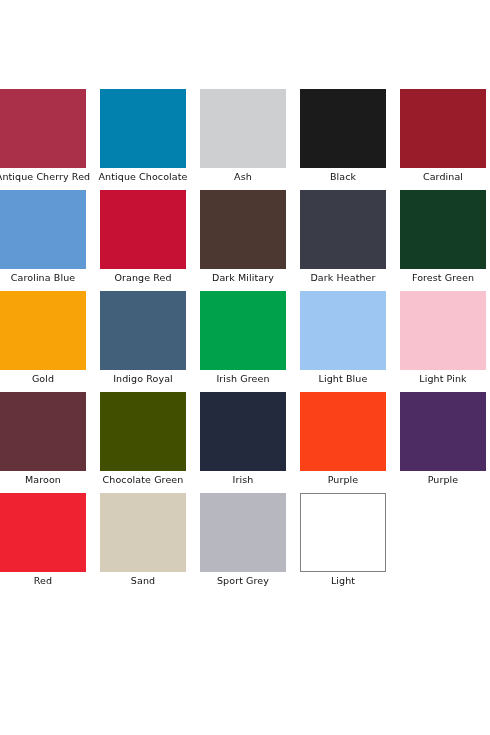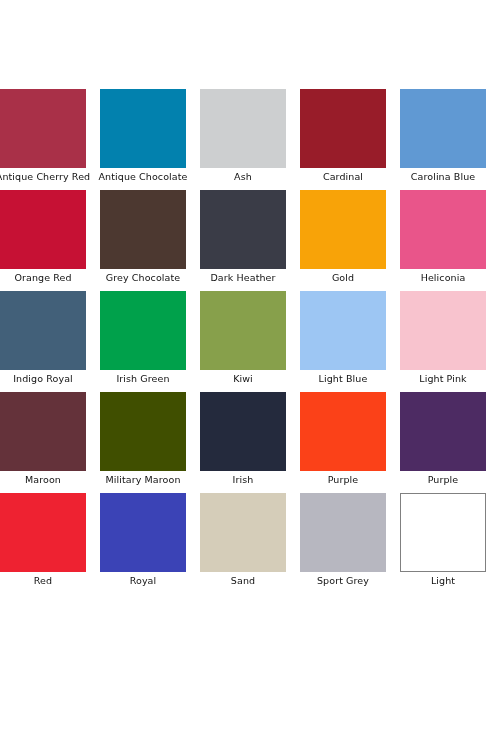--- a/index.html
+++ b/index.html
@@ -75,96 +75,92 @@
       </div>
       <div class="swatch-cell">
         <div class="swatch-chip" style="background-color: rgb(2, 129, 174);"></div>
         <div class="swatch-label">Antique Chocolate</div>
       </div>
       <div class="swatch-cell">
         <div class="swatch-chip" style="background-color: rgb(205, 207, 208);"></div>
         <div class="swatch-label">Ash</div>
       </div>
       <div class="swatch-cell">
+        <div class="swatch-chip" style="background-color: rgb(27, 27, 27);"></div>
+        <div class="swatch-label">Black</div>
+      </div>
+      <div class="swatch-cell">
         <div class="swatch-chip" style="background-color: rgb(152, 28, 41);"></div>
         <div class="swatch-label">Cardinal</div>
       </div>
       <div class="swatch-cell">
         <div class="swatch-chip" style="background-color: rgb(96, 153, 211);"></div>
         <div class="swatch-label">Carolina Blue</div>
       </div>
       <div class="swatch-cell">
         <div class="swatch-chip" style="background-color: rgb(198, 17, 52);"></div>
         <div class="swatch-label">Orange Red</div>
       </div>
       <div class="swatch-cell">
         <div class="swatch-chip" style="background-color: rgb(76, 56, 48);"></div>
-        <div class="swatch-label">Grey Chocolate</div>
+        <div class="swatch-label">Dark Military</div>
       </div>
       <div class="swatch-cell">
         <div class="swatch-chip" style="background-color: rgb(58, 60, 71);"></div>
         <div class="swatch-label">Dark Heather</div>
       </div>
       <div class="swatch-cell">
+        <div class="swatch-chip" style="background-color: rgb(19, 61, 36);"></div>
+        <div class="swatch-label">Forest Green</div>
+      </div>
+      <div class="swatch-cell">
         <div class="swatch-chip" style="background-color: rgb(248, 163, 8);"></div>
         <div class="swatch-label">Gold</div>
-      </div>
-      <div class="swatch-cell">
-        <div class="swatch-chip" style="background-color: rgb(233, 85, 138);"></div>
-        <div class="swatch-label">Heliconia</div>
       </div>
       <div class="swatch-cell">
         <div class="swatch-chip" style="background-color: rgb(66, 96, 121);"></div>
         <div class="swatch-label">Indigo Royal</div>
       </div>
       <div class="swatch-cell">
         <div class="swatch-chip" style="background-color: rgb(0, 161, 75);"></div>
         <div class="swatch-label">Irish Green</div>
-      </div>
-      <div class="swatch-cell">
-        <div class="swatch-chip" style="background-color: rgb(135, 160, 75);"></div>
-        <div class="swatch-label">Kiwi</div>
       </div>
       <div class="swatch-cell">
         <div class="swatch-chip" style="background-color: rgb(157, 198, 243);"></div>
         <div class="swatch-label">Light Blue</div>
       </div>
       <div class="swatch-cell">
         <div class="swatch-chip" style="background-color: rgb(248, 195, 206);"></div>
         <div class="swatch-label">Light Pink</div>
       </div>
       <div class="swatch-cell">
         <div class="swatch-chip" style="background-color: rgb(100, 50, 58);"></div>
         <div class="swatch-label">Maroon</div>
       </div>
       <div class="swatch-cell">
         <div class="swatch-chip" style="background-color: rgb(64, 79, 0);"></div>
-        <div class="swatch-label">Military Maroon</div>
+        <div class="swatch-label">Chocolate Green</div>
       </div>
       <div class="swatch-cell">
         <div class="swatch-chip" style="background-color: rgb(36, 42, 61);"></div>
         <div class="swatch-label">Irish</div>
       </div>
       <div class="swatch-cell">
         <div class="swatch-chip" style="background-color: rgb(251, 65, 24);"></div>
         <div class="swatch-label">Purple</div>
       </div>
       <div class="swatch-cell">
         <div class="swatch-chip" style="background-color: rgb(77, 43, 99);"></div>
         <div class="swatch-label">Purple</div>
       </div>
       <div class="swatch-cell">
         <div class="swatch-chip" style="background-color: rgb(238, 34, 49);"></div>
         <div class="swatch-label">Red</div>
       </div>
       <div class="swatch-cell">
-        <div class="swatch-chip" style="background-color: rgb(59, 67, 182);"></div>
-        <div class="swatch-label">Royal</div>
-      </div>
-      <div class="swatch-cell">
         <div class="swatch-chip" style="background-color: rgb(213, 205, 185);"></div>
         <div class="swatch-label">Sand</div>
       </div>
       <div class="swatch-cell">
         <div class="swatch-chip" style="background-color: rgb(183, 183, 192);"></div>
         <div class="swatch-label">Sport Grey</div>
       </div>
       <div class="swatch-cell">
         <div class="swatch-chip bordered" style="background-color: rgb(255, 255, 255);"></div>
         <div class="swatch-label">Light</div>

